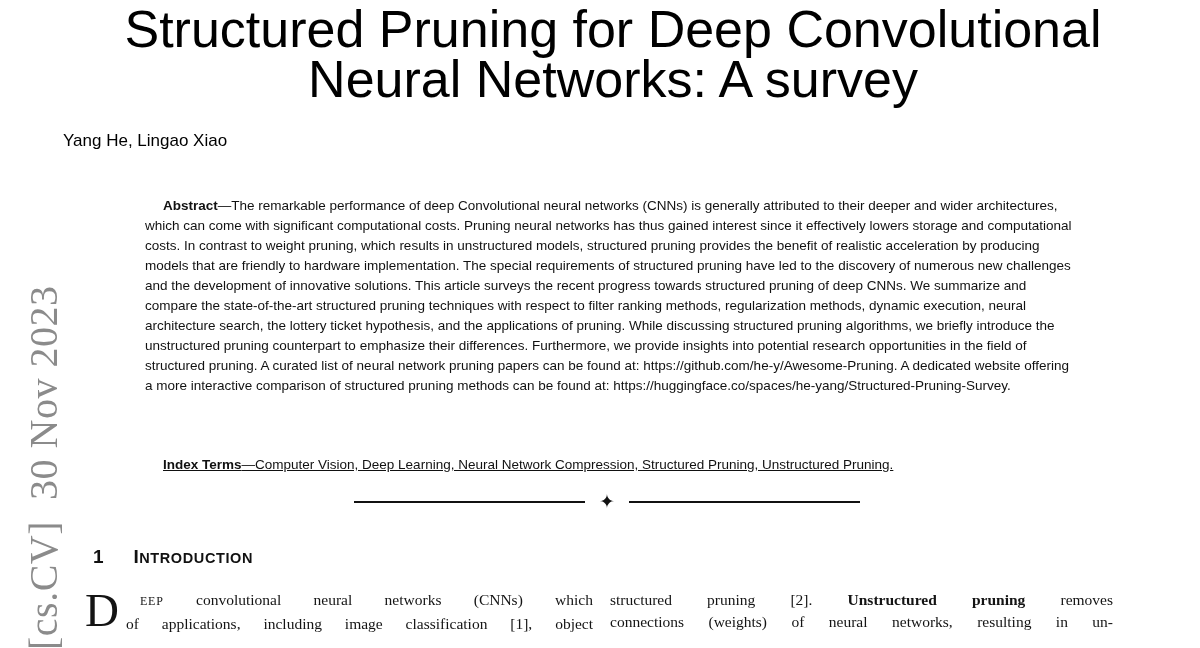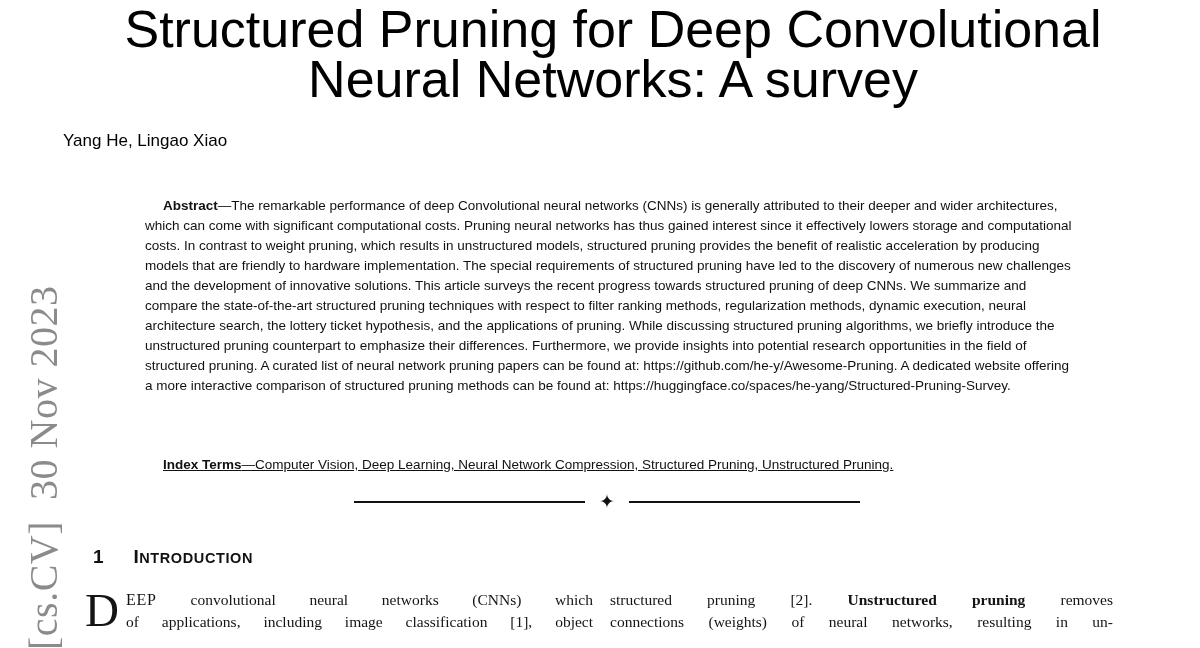--- a/index.html
+++ b/index.html
@@ -136,22 +136,23 @@
     text-align: justify;
     text-align-last: justify;
   }
   .dropcap {
     float: left;
     font-size: 47px;
     line-height: 35px;
     padding: 4px 7px 0 0;
   }
   .smallcaps {
-    font-size: 16px;
+    font-size: 12px;
     letter-spacing: 0.8px;
+    margin-left: 14px;
   }
   .indent { padding-left: 21px; }
   .bold { font-weight: 700; }
 </style>
 </head>
 <body>
 
 <div class="page">
 
   <div class="arxiv-stamp">[cs.CV]  30 Nov 2023</div>

